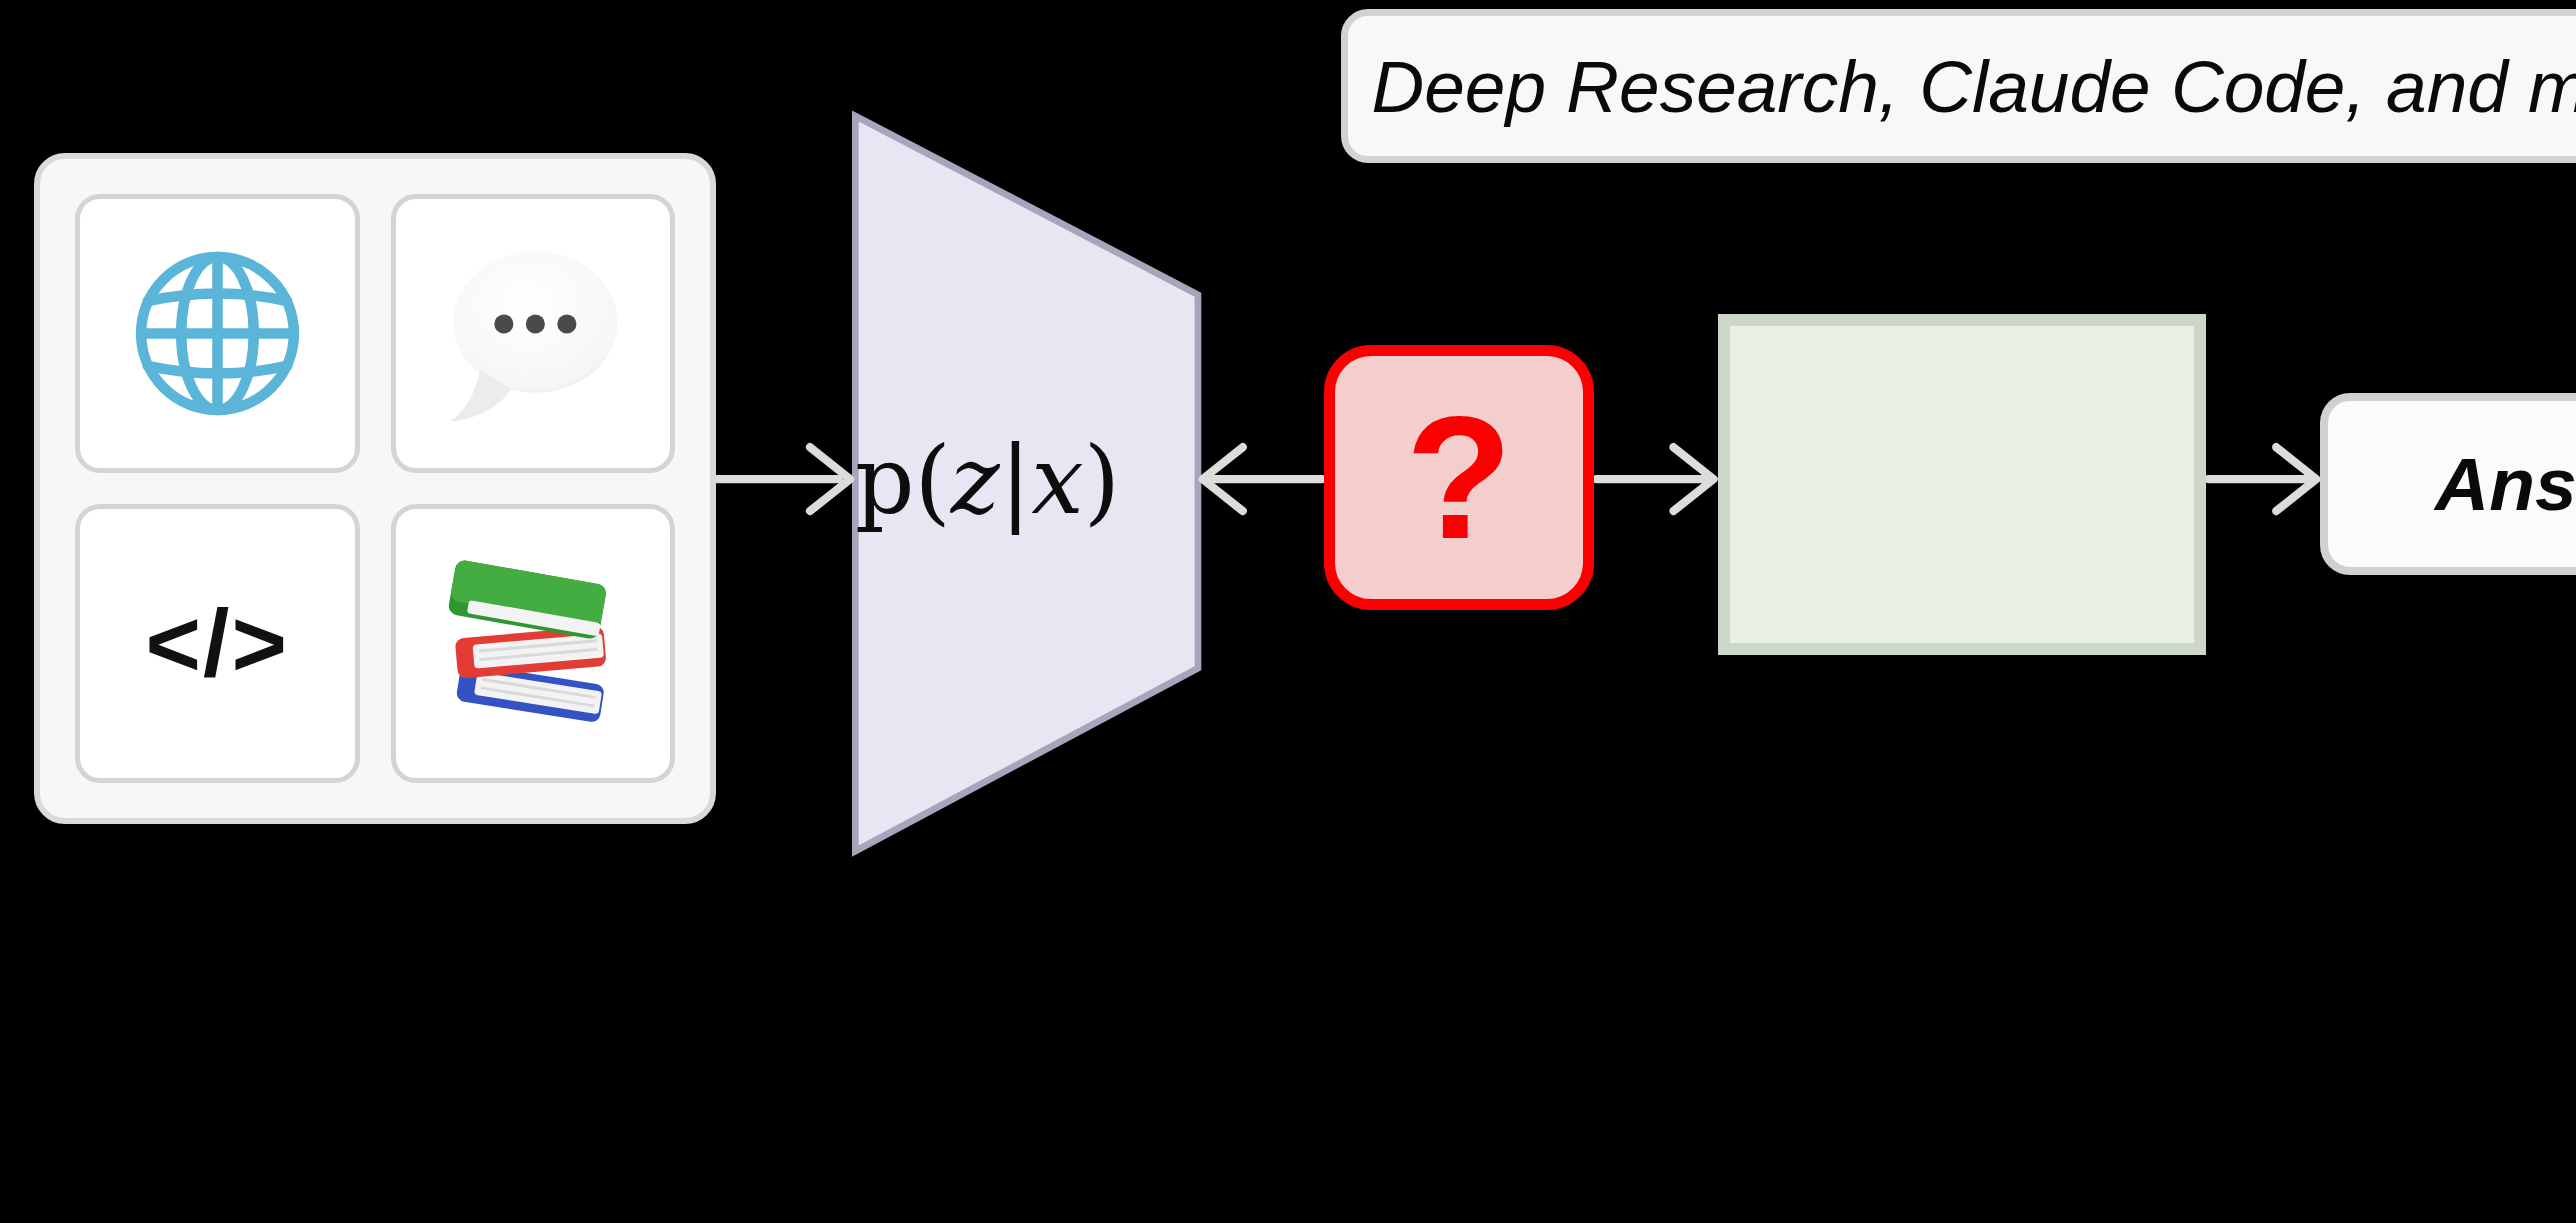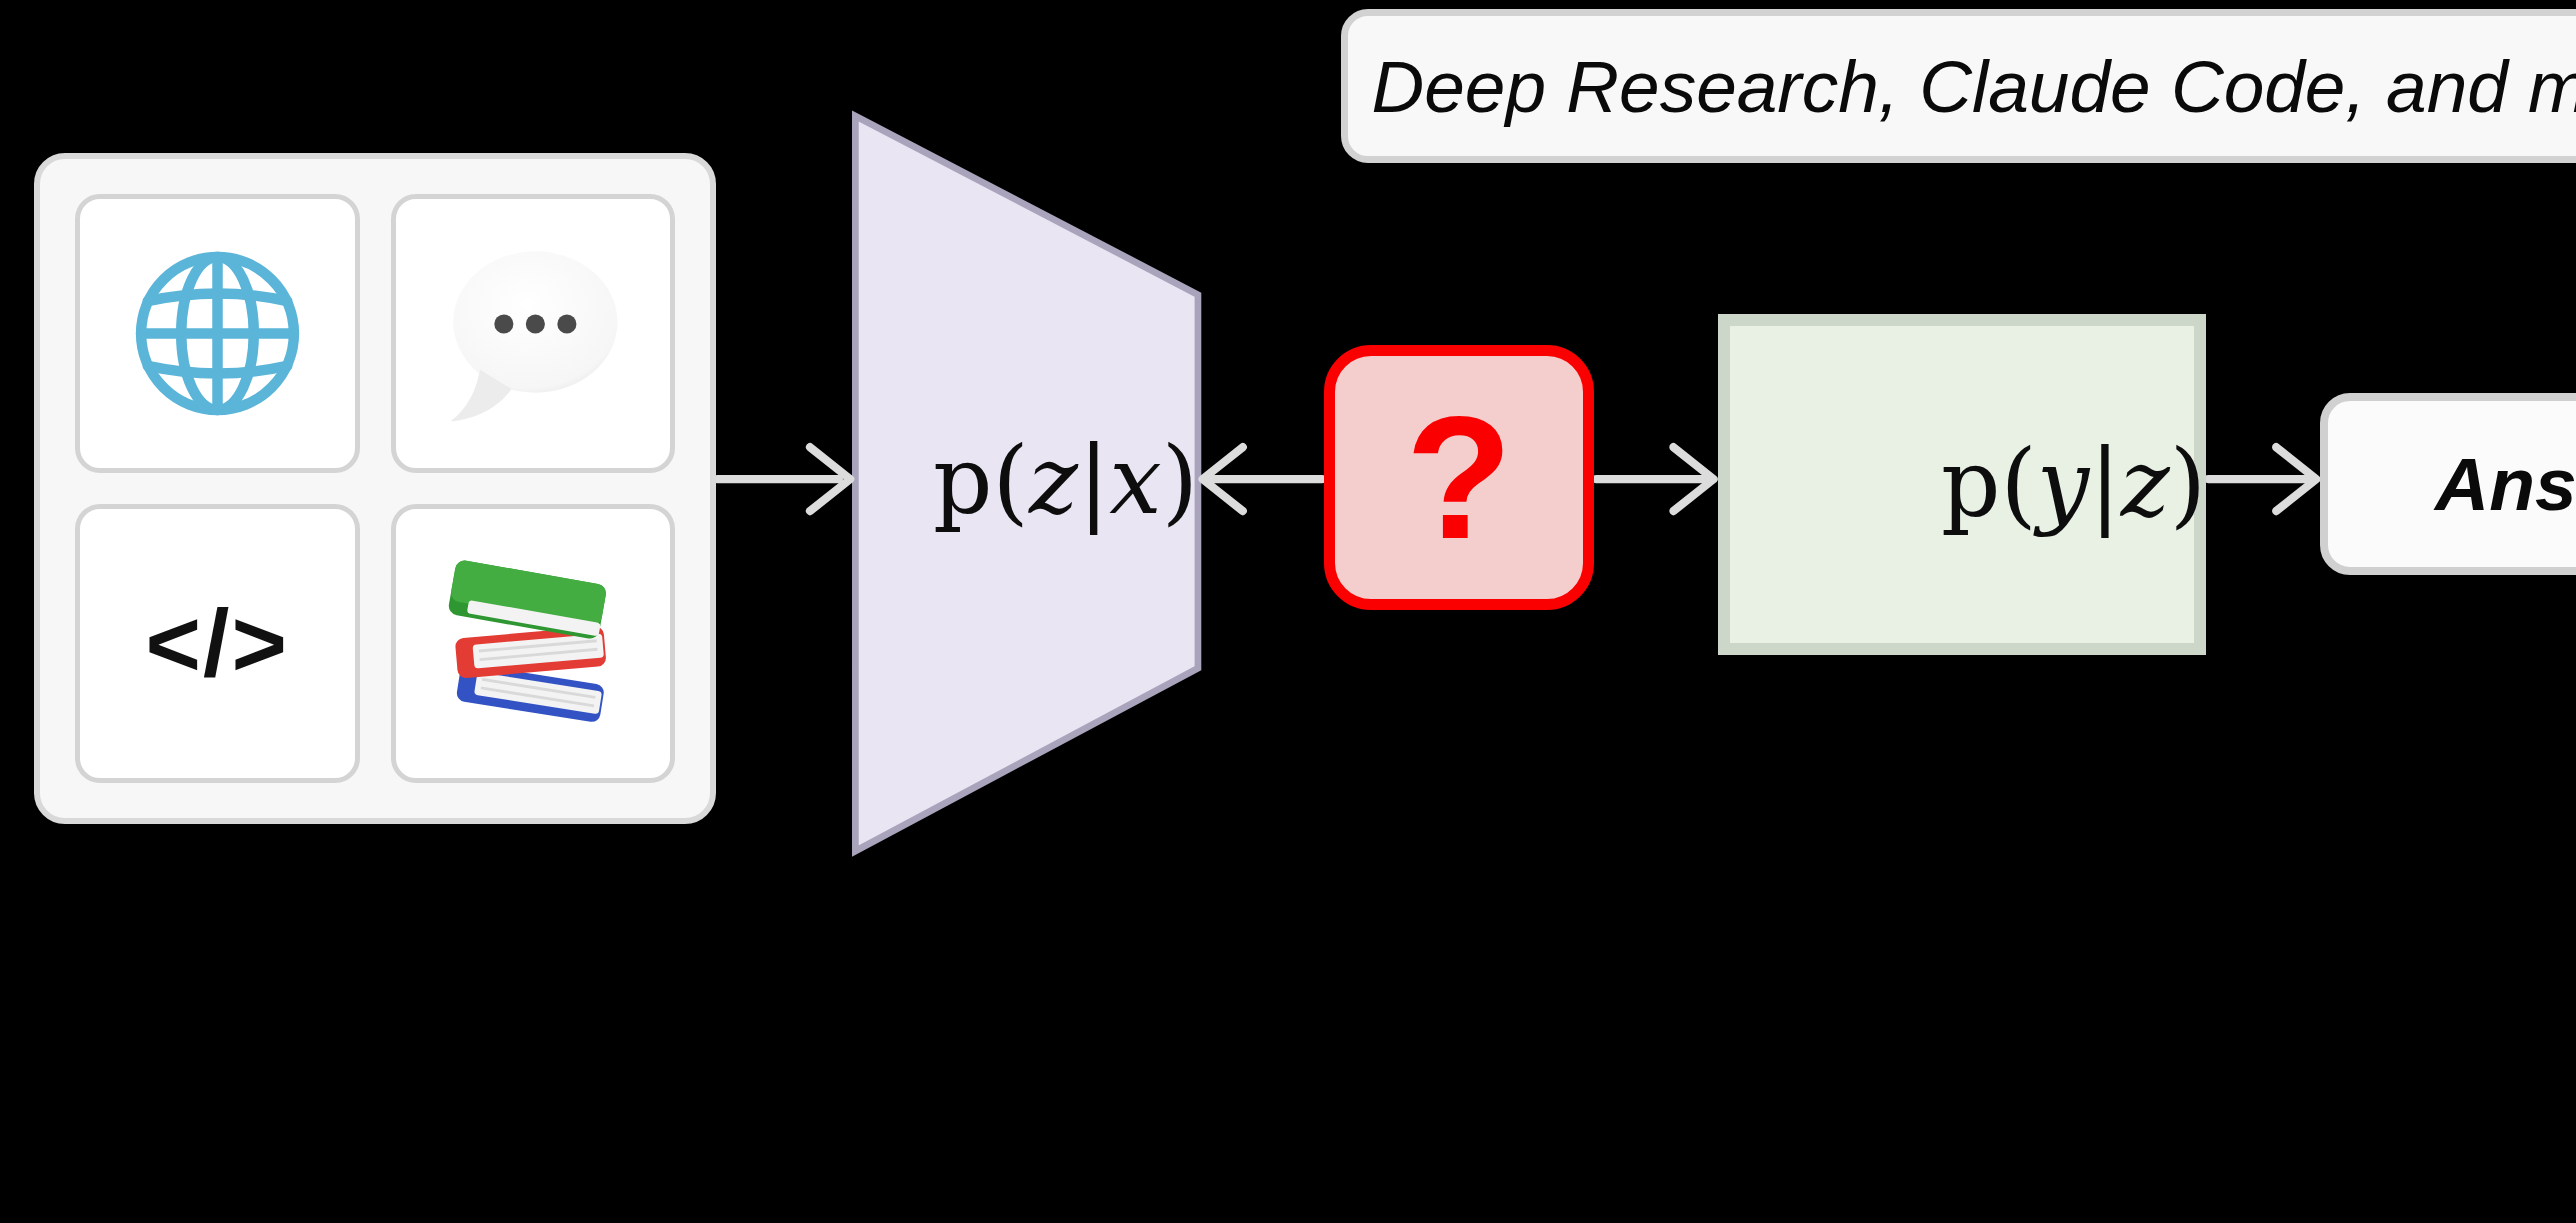--- a/index.html
+++ b/index.html
@@ -29,21 +29,21 @@
   .qmark{font-weight:700;font-size:175px;color:#fb0000;line-height:1;}
 
   .greenbox{left:1718px;top:314px;width:488px;height:341px;background:#e8f1e4;
             border:12.4px solid #ccd7ca;}
 
   .answerbox{left:2320px;top:393px;width:501px;height:182px;background:#fbfbfb;
              border:8.2px solid #d0d0d0;border-radius:30px;}
   .answer-text{font-weight:700;font-style:italic;font-size:75px;color:#0a0a0a;}
 
   
-  .math-label{position:absolute;text-align:right;font-family:"DejaVu Serif", serif;
+  .math-label{position:absolute;text-align:left;font-family:"DejaVu Serif", serif;
               font-size:93px;color:#0d0d0d;line-height:1;}
   .math-label .iv{font-style:italic;}
   .enc-label{left:855px;top:435px;width:343px;}
   .dec-label{left:1718px;top:438px;width:488px;}
 </style>
 </head>
 <body>
 
 <div class="canvas">
 
@@ -136,22 +136,19 @@
 
   <div class="math-label enc-label">
     <span>p(</span><span class="iv">z</span><span>|</span><span class="iv">x</span><span>)</span>
   </div>
 
   <div class="node qbox">
     <span class="qmark">?</span>
   </div>
 
   <div class="node greenbox"></div>
-  <div class="math-label dec-label">
-    <span>p(</span><span class="iv">y</span><span>|</span><span class="iv">z</span><span>)</span>
-  </div>
 
   <div class="node answerbox">
     <span class="answer-text">Answer</span>
   </div>
 
 </div>
 
 
 </body></html>

